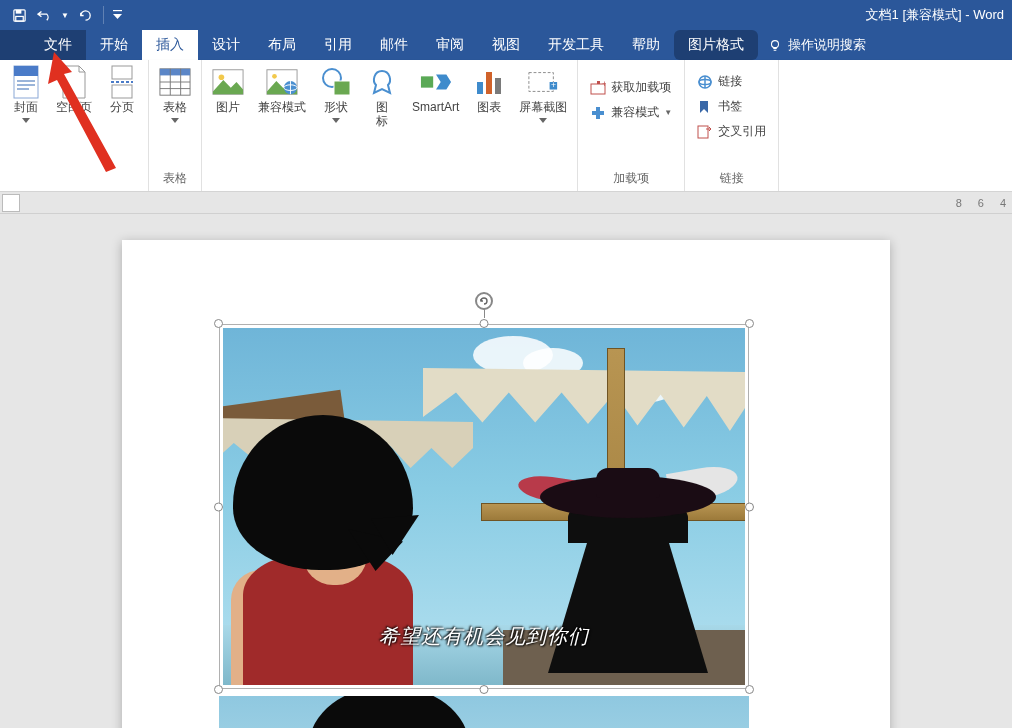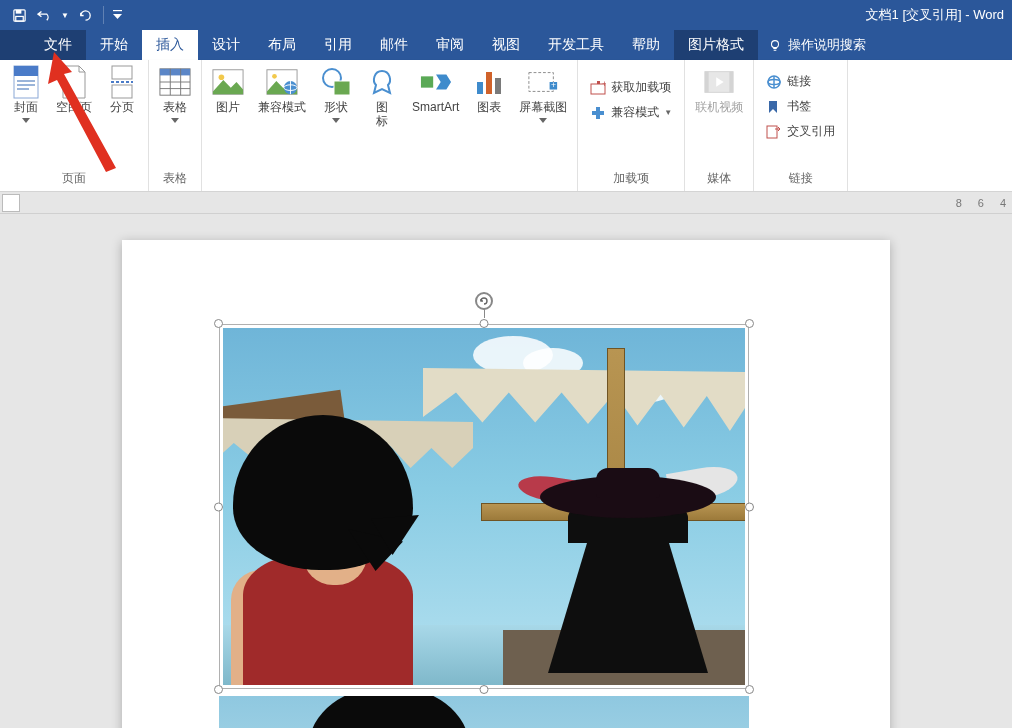--- a/index.html
+++ b/index.html
@@ -11,21 +11,21 @@
     .qat-btn { width: 22px; height: 22px; display: flex; align-items: center; justify-content: center; cursor: pointer; color: #fff; }
     .qat-sep { width: 1px; height: 18px; background: rgba(255,255,255,0.25); margin: 0 3px; }
     .title-text { position: absolute; right: 8px; font-size: 13px; }
 
     
     .tabstrip { height: 30px; background: #2b579a; display: flex; align-items: stretch; color: #fff; font-size: 14px; position: relative; }
     .tab { padding: 0 14px; display: flex; align-items: center; cursor: pointer; position: relative; }
     .tab.file { background: #1e3f73; padding-left: 44px; }
     .tab.start { }
     .tab.active { background: #fff; color: #2b579a; }
-    .tab.context { background: #1e3f73; }
+    .tab.context { background: #1e3f73; border-radius: 6px; }
     .tell-me { display: flex; align-items: center; gap: 6px; padding: 0 10px; color: #fff; font-size: 13px; }
     .bulb-icon { width: 14px; height: 14px; }
 
     
     .red-arrow { position: absolute; left: 42px; top: 52px; z-index: 50; pointer-events: none; }
 
     
     .ribbon { height: 132px; background: #fff; border-bottom: 1px solid #d4d4d4; display: flex; box-shadow: 0 2px 3px rgba(0,0,0,0.15); position: relative; }
     .group { border-right: 1px solid #e1e1e1; display: flex; flex-direction: column; padding: 4px 6px 0 6px; }
     .group-body { flex: 1; display: flex; align-items: flex-start; gap: 6px; }
@@ -125,21 +125,21 @@
         </svg>
     </div>
     <div class="qat-sep"></div>
     <div class="qat-btn" style="width:12px">
       <svg width="9" height="10" viewBox="0 0 9 10" fill="#fff">
           <rect x="0" y="0" width="9" height="1.2"></rect>
           <path d="M0 4 L4.5 9 L9 4 Z"></path>
         </svg>
     </div>
   </div>
-  <div class="title-text">文档1 [交叉引用] - Word</div>
+  <div class="title-text">文档1 [兼容模式] - Word</div>
 </div>
 
 <div class="tabstrip">
   <div class="tab file">文件</div>
   <div class="tab start">开始</div>
   <div class="tab active">插入</div>
   <div class="tab">设计</div>
   <div class="tab">布局</div>
   <div class="tab">引用</div>
   <div class="tab">邮件</div>
@@ -191,21 +191,20 @@
         <div class="ico">
             <svg width="26" height="34" viewBox="0 0 26 34">
               <rect x="3" y="1" width="20" height="13" fill="#fff" stroke="#999"></rect>
               <rect x="3" y="20" width="20" height="13" fill="#fff" stroke="#999"></rect>
               <path d="M2 17 H24" stroke="#4a7bc8" stroke-width="2" stroke-dasharray="3 2"></path>
             </svg>
           </div>
         <span class="lbl">分页</span>
       </div>
     </div>
-    <div class="group-label">页面</div>
   </div>
 
   <div class="group">
     <div class="group-body">
       <div class="btn-lg">
         <div class="ico">
             <svg width="34" height="30" viewBox="0 0 34 30">
               <rect x="1" y="1" width="32" height="28" fill="#fff" stroke="#777"></rect>
               <rect x="1" y="1" width="32" height="7" fill="#5b86c7"></rect>
               <line x1="1" y1="15" x2="33" y2="15" stroke="#777"></line>
@@ -313,36 +312,20 @@
               <path d="M2 6h4V2h4v4h4v4h-4v4H6v-4H2z" fill="#4a8fd0"></path>
             </svg>
           <span>兼容模式</span>
           <span style="font-size:8px;color:#666">▼</span>
         </div>
       </div>
     </div>
     <div class="group-label">加载项</div>
   </div>
 
-  <div class="group">
-    <div class="group-body">
-      <div class="btn-lg disabled">
-        <div class="ico">
-            <svg width="34" height="26" viewBox="0 0 34 26">
-              <rect x="2" y="2" width="30" height="22" fill="#d0d0d0" stroke="#aaa"></rect>
-              <rect x="2" y="2" width="4" height="22" fill="#aaa"></rect>
-              <rect x="28" y="2" width="4" height="22" fill="#aaa"></rect>
-              <path d="M14 8 L22 13 L14 18 Z" fill="#fff"></path>
-            </svg>
-          </div>
-        <span class="lbl">联机视频</span>
-      </div>
-    </div>
-    <div class="group-label">媒体</div>
-  </div>
 
   <div class="group">
     <div class="group-body">
       <div class="col-buttons" style="padding-top:6px">
         <div class="btn-sm">
           <svg class="mini-ico" viewBox="0 0 16 16" fill="none" stroke="#4a8fd0" stroke-width="1.5">
               <circle cx="8" cy="8" r="6"></circle>
               <ellipse cx="8" cy="8" rx="6" ry="2.5"></ellipse>
               <line x1="8" y1="2" x2="8" y2="14"></line>
             </svg>
@@ -401,20 +384,21 @@
         </div>
         <div class="luffy-body">
           <div class="arm-l"></div>
             <div class="vest"></div>
           <div class="neck"></div>
             <div class="ear"></div>
           <div class="hair"></div>
           <div class="hair-spike hs1"></div>
             <div class="hair-spike hs2"></div>
         </div>
+        <div class="subtitle">希望还有机会见到你们</div>
       </div>
       <div class="sel-border"></div>
       <div class="rotate-handle">
         <svg width="12" height="12" viewBox="0 0 12 12" fill="none" stroke="#666" stroke-width="1.4">
             <path d="M3 6 A3 3 0 1 1 6 9"></path>
             <path d="M3 4 L3 6 L5 6"></path>
           </svg>
       </div>
       <div class="handle h-tl"></div>
       <div class="handle h-t"></div>

